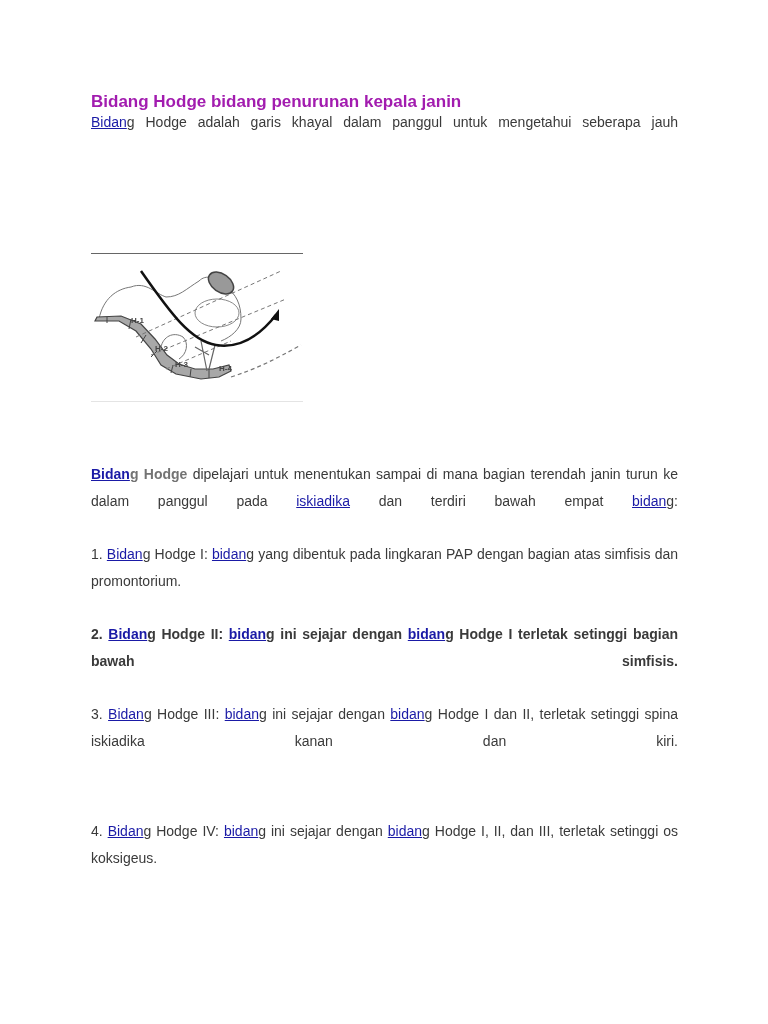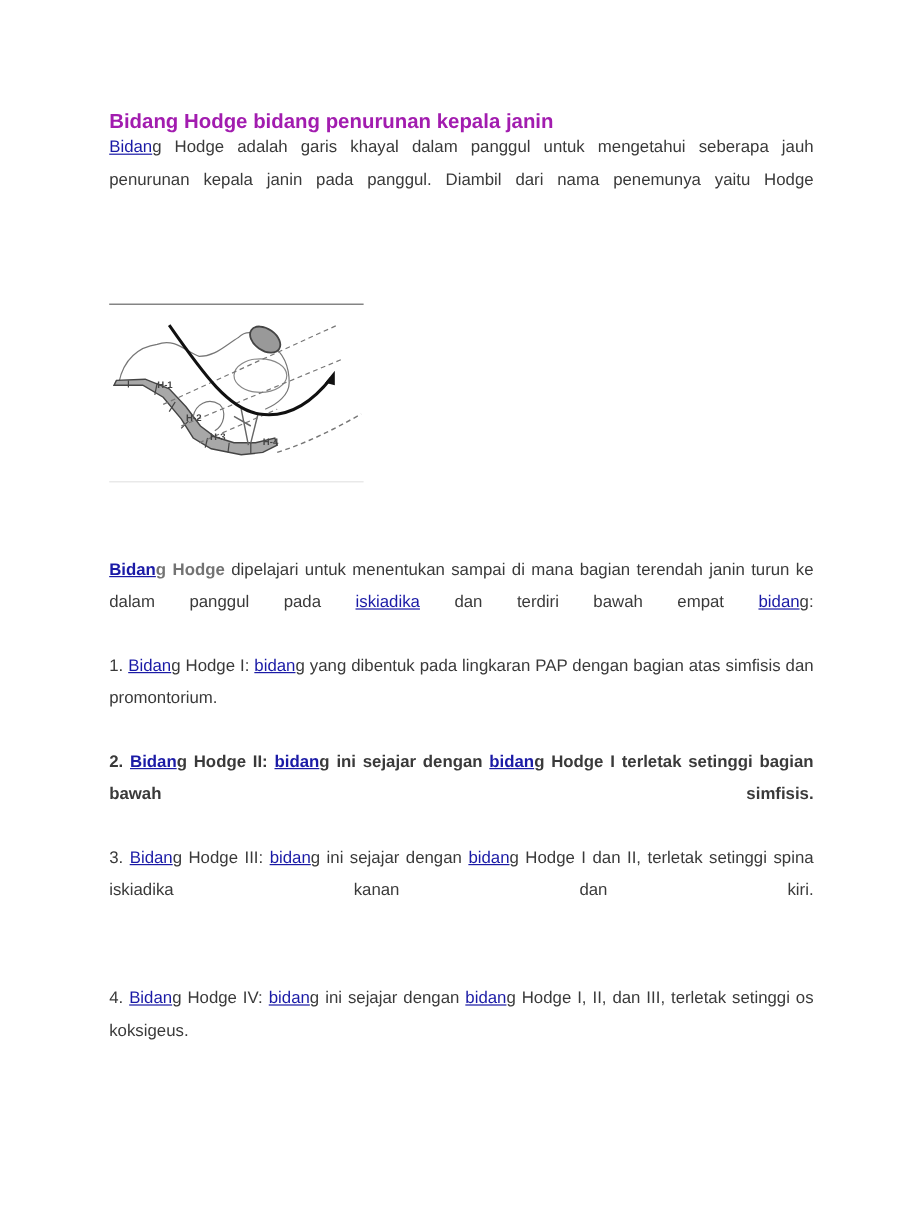--- a/index.html
+++ b/index.html
@@ -73,21 +73,20 @@
 </head>
 <body>
 
 <div class="page">
 
   <div class="title">Bidang Hodge bidang penurunan kepala janin</div>
 
   <div class="para" style="top:97px;margin-top:12px;">
     <a class="link">Bidan</a><span>g Hodge adalah garis khayal dalam panggul untuk mengetahui seberapa jauh</span>
     <br>
-    <span>penurunan kepala janin pada panggul. Diambil dari nama penemunya yaitu Hodge</span>
   </div>
 
   <div class="figure">
     <div class="topline"></div>
     <svg width="212" height="142" viewBox="0 0 212 142">
 
       <path d="M8,60 C12,40 25,30 40,28 C55,22 65,35 75,38 C88,38 95,30 108,22 C115,15 125,18 135,28 C145,35 150,45 150,60 C150,70 140,78 130,82" fill="none" stroke="#777" stroke-width="1"></path>
 
       <ellipse cx="130" cy="24" rx="14" ry="9" transform="rotate(35 130 24)" fill="#999" stroke="#444" stroke-width="1.5"></ellipse>
 

